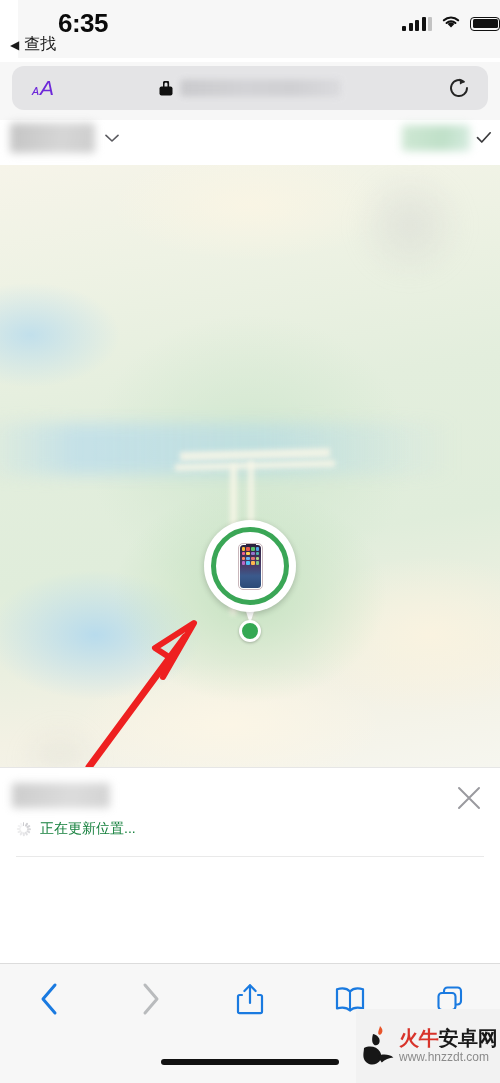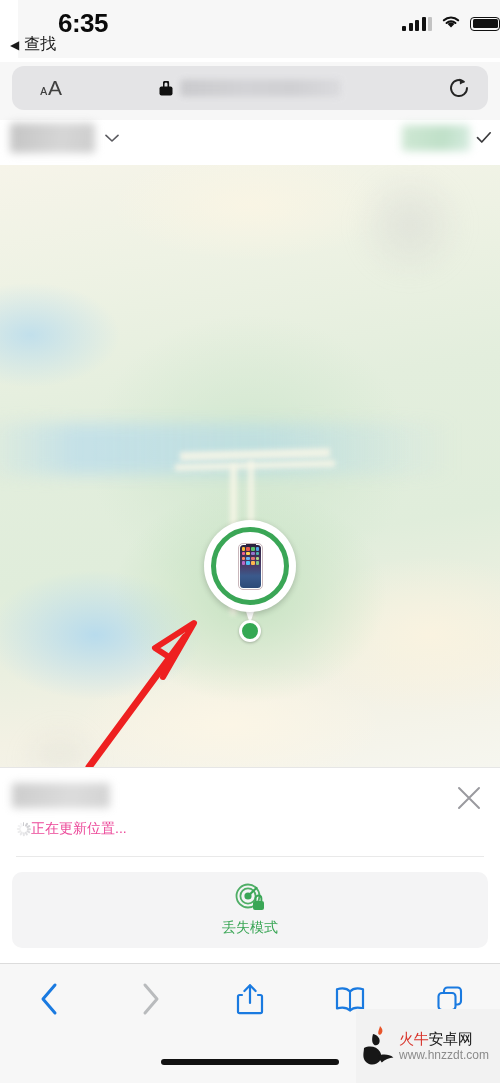--- a/index.html
+++ b/index.html
@@ -59,22 +59,22 @@
   .urlbar-wrap {
     position: absolute; top: 62px; left: 0; width: 500px; height: 58px;
     background: #f7f7f7;
     padding: 4px 12px 0 12px;
   }
   .urlbar {
     position: relative; height: 44px; background: #e4e4e6;
     border-radius: 12px; display: flex; align-items: center;
   }
   .aa-btn {
-    position: absolute; left: 28px; top: 50%; transform: translateY(-50%);
-    font-size: 15px; color: #404040; letter-spacing: 0.5px;
+    position: absolute; left: 20px; top: 50%; transform: translateY(-50%);
+    font-size: 15px; color: #6d28d9; letter-spacing: 0.5px; font-style: italic;
   }
   .aa-btn b { font-size: 21px; font-weight: 400; }
   .url-center {
     position: absolute; left: 50%; top: 50%;
     transform: translate(-50%,-50%);
     display: flex; align-items: center; gap: 8px;
   }
   .lock-ico { width: 13px; height: 15px; position: relative; }
   .lock-ico .body { position:absolute; bottom:0; left:0; width:13px; height:9px; background:#111; border-radius:2px; }
   .lock-ico .shackle {
@@ -209,22 +209,22 @@
     width: 98px; height: 25px; border-radius: 3px;
     background: linear-gradient(100deg,#cccccc,#dcdcdc 60%,#d3d3d3);
     filter: blur(4.5px);
   }
   .sheet-close {
     position: absolute; right: 18px; top: 17px;
     width: 26px; height: 26px; color: #8e8e93;
   }
   .status-row {
     position: absolute; left: 16px; top: 52px;
-    display: flex; align-items: center; 
-    font-size: 14px; color: #ec4899;
+    display: flex; align-items: center; gap: 9px;
+    font-size: 14px; color: #15803d;
   }
   .spinner {
     width: 15px; height: 15px; position: relative; flex: 0 0 auto;
   }
   .spinner i {
     position: absolute; left: 6.6px; top: 0.4px;
     width: 1.8px; height: 4.4px; background: #c9c9cd; border-radius: 1px;
     transform-origin: 0.9px 7.1px;
   }
   .sheet-divider {
@@ -260,21 +260,21 @@
   }
 
   
   .watermark {
     position: absolute; right: 0; bottom: 0; width: 144px; height: 74px;
     background: #f2f2f2;
     display: flex; align-items: center; padding-left: 4px;
   }
   .wm-mark { width: 38px; height: 48px; flex: 0 0 auto; }
   .wm-text { display: flex; flex-direction: column; line-height: 1.05; margin-left: 1px; }
-  .wm-main { font-size: 15px; font-weight: normal; color: #1a1a1a; letter-spacing: -0.3px; }
+  .wm-main { font-size: 20px; font-weight: bold; color: #1a1a1a; letter-spacing: -0.3px; text-align: right; }
   .wm-main em { font-style: normal; color: #d8332a; }
   .wm-sub { font-size: 12px; color: #8b8b8b; margin-top: 2px; }
 </style>
 </head>
 <body>
 
 <div id="screen">
 
   <div class="statusbar">
     <div class="status-time">6:35</div>
@@ -415,33 +415,20 @@
         <i style="transform:rotate(330deg);opacity:.18"></i>
       </span>
       <span>正在更新位置...</span>
     </div>
 
     <div class="sheet-divider"></div>
 
     <div class="actions">
 
 
-      <div class="action-btn lost">
-        <span class="action-ico">
-          <svg width="32" height="30" viewBox="0 0 32 30">
-            <circle cx="14" cy="13" r="11.5" stroke="#4fae66" stroke-width="1.8" fill="none"></circle>
-            <circle cx="14" cy="13" r="7.6" stroke="#4fae66" stroke-width="1.8" fill="none"></circle>
-            <circle cx="14" cy="13" r="3.6" fill="#3aa656"></circle>
-            <path d="M14 13 L22.5 5" stroke="#3aa656" stroke-width="2.2" stroke-linecap="round"></path>
-            <rect x="19" y="18" width="11" height="9" rx="2" fill="#3aa656"></rect>
-            <path d="M21.6 18 v-2.6 a2.9 2.9 0 0 1 5.8 0 V18" stroke="#3aa656" stroke-width="1.9" fill="none"></path>
-          </svg>
-        </span>
-        <span class="action-label">丢失模式</span>
-      </div>
 
 
     </div>
   </div>
 
   <div class="safari-toolbar">
     <div class="tb-items">
 
       <div class="tb-btn">
         <span>

